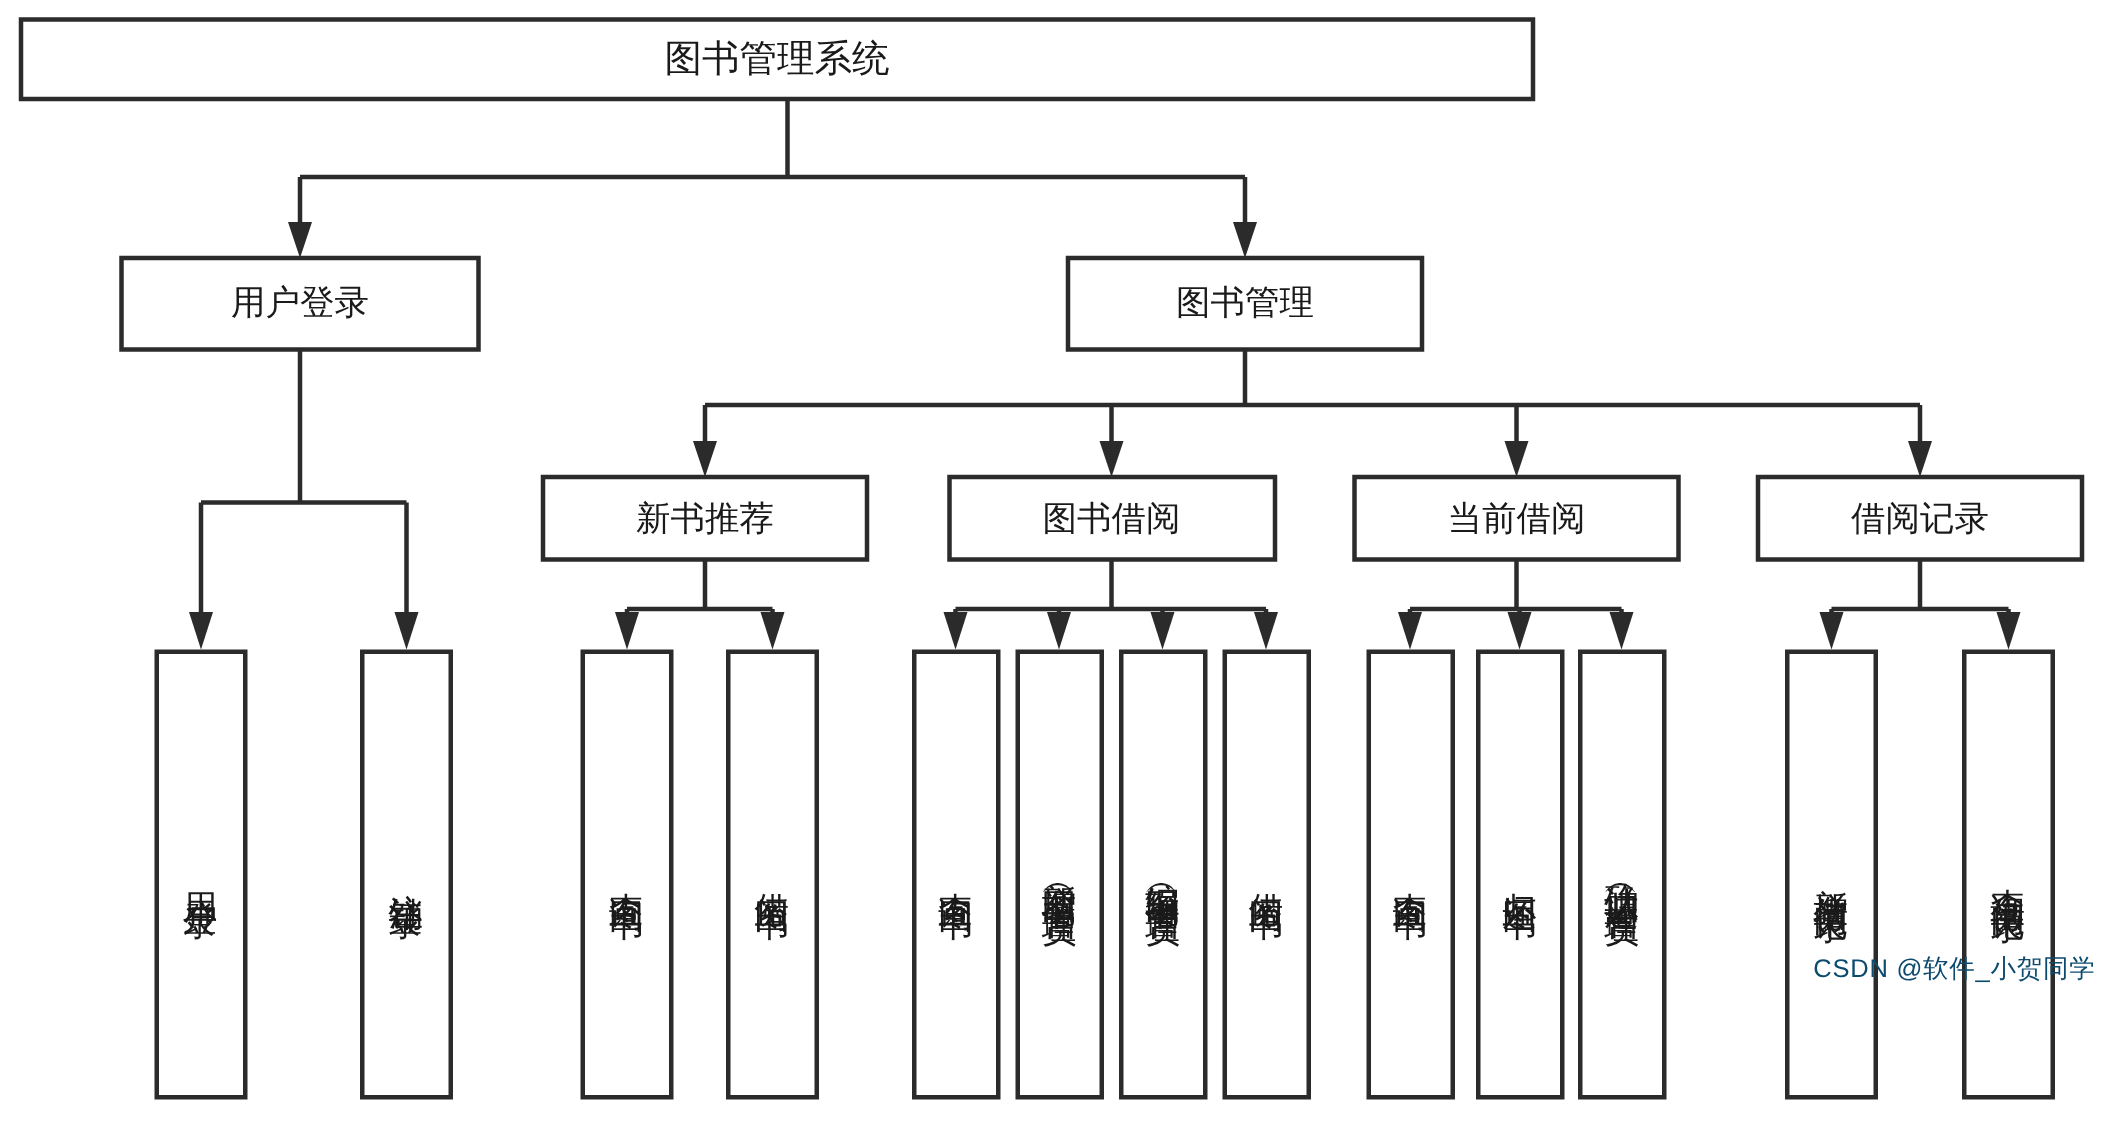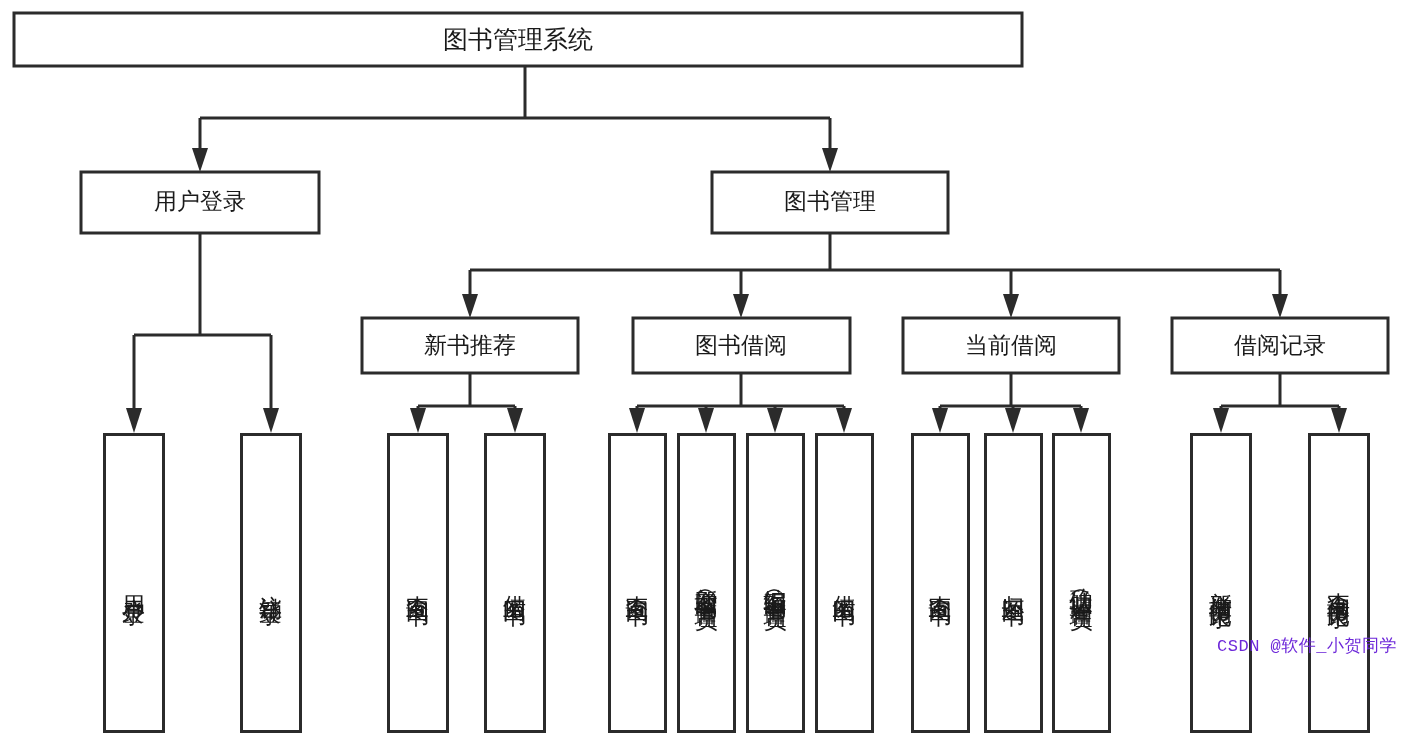--- a/index.html
+++ b/index.html
@@ -72,23 +72,23 @@
     font-size: 23px;
     line-height: 1.22;
     letter-spacing: 3px;
     color: #1a1a1a;
     white-space: nowrap;
   }
   #watermark {
     position: absolute;
     right: 8px;
     bottom: 4px;
-    font-family: Liberation Mono, monospace;
+    font-family: Liberation Sans, sans-serif;
     font-size: 17px;
-    color: #6d28d9;
+    color: #0c4a6e;
     letter-spacing: 0.5px;
     white-space: nowrap;
     pointer-events: none;
   }
 </style>
 </head>
 <body>
 
 <div id="diagram-root">
 

